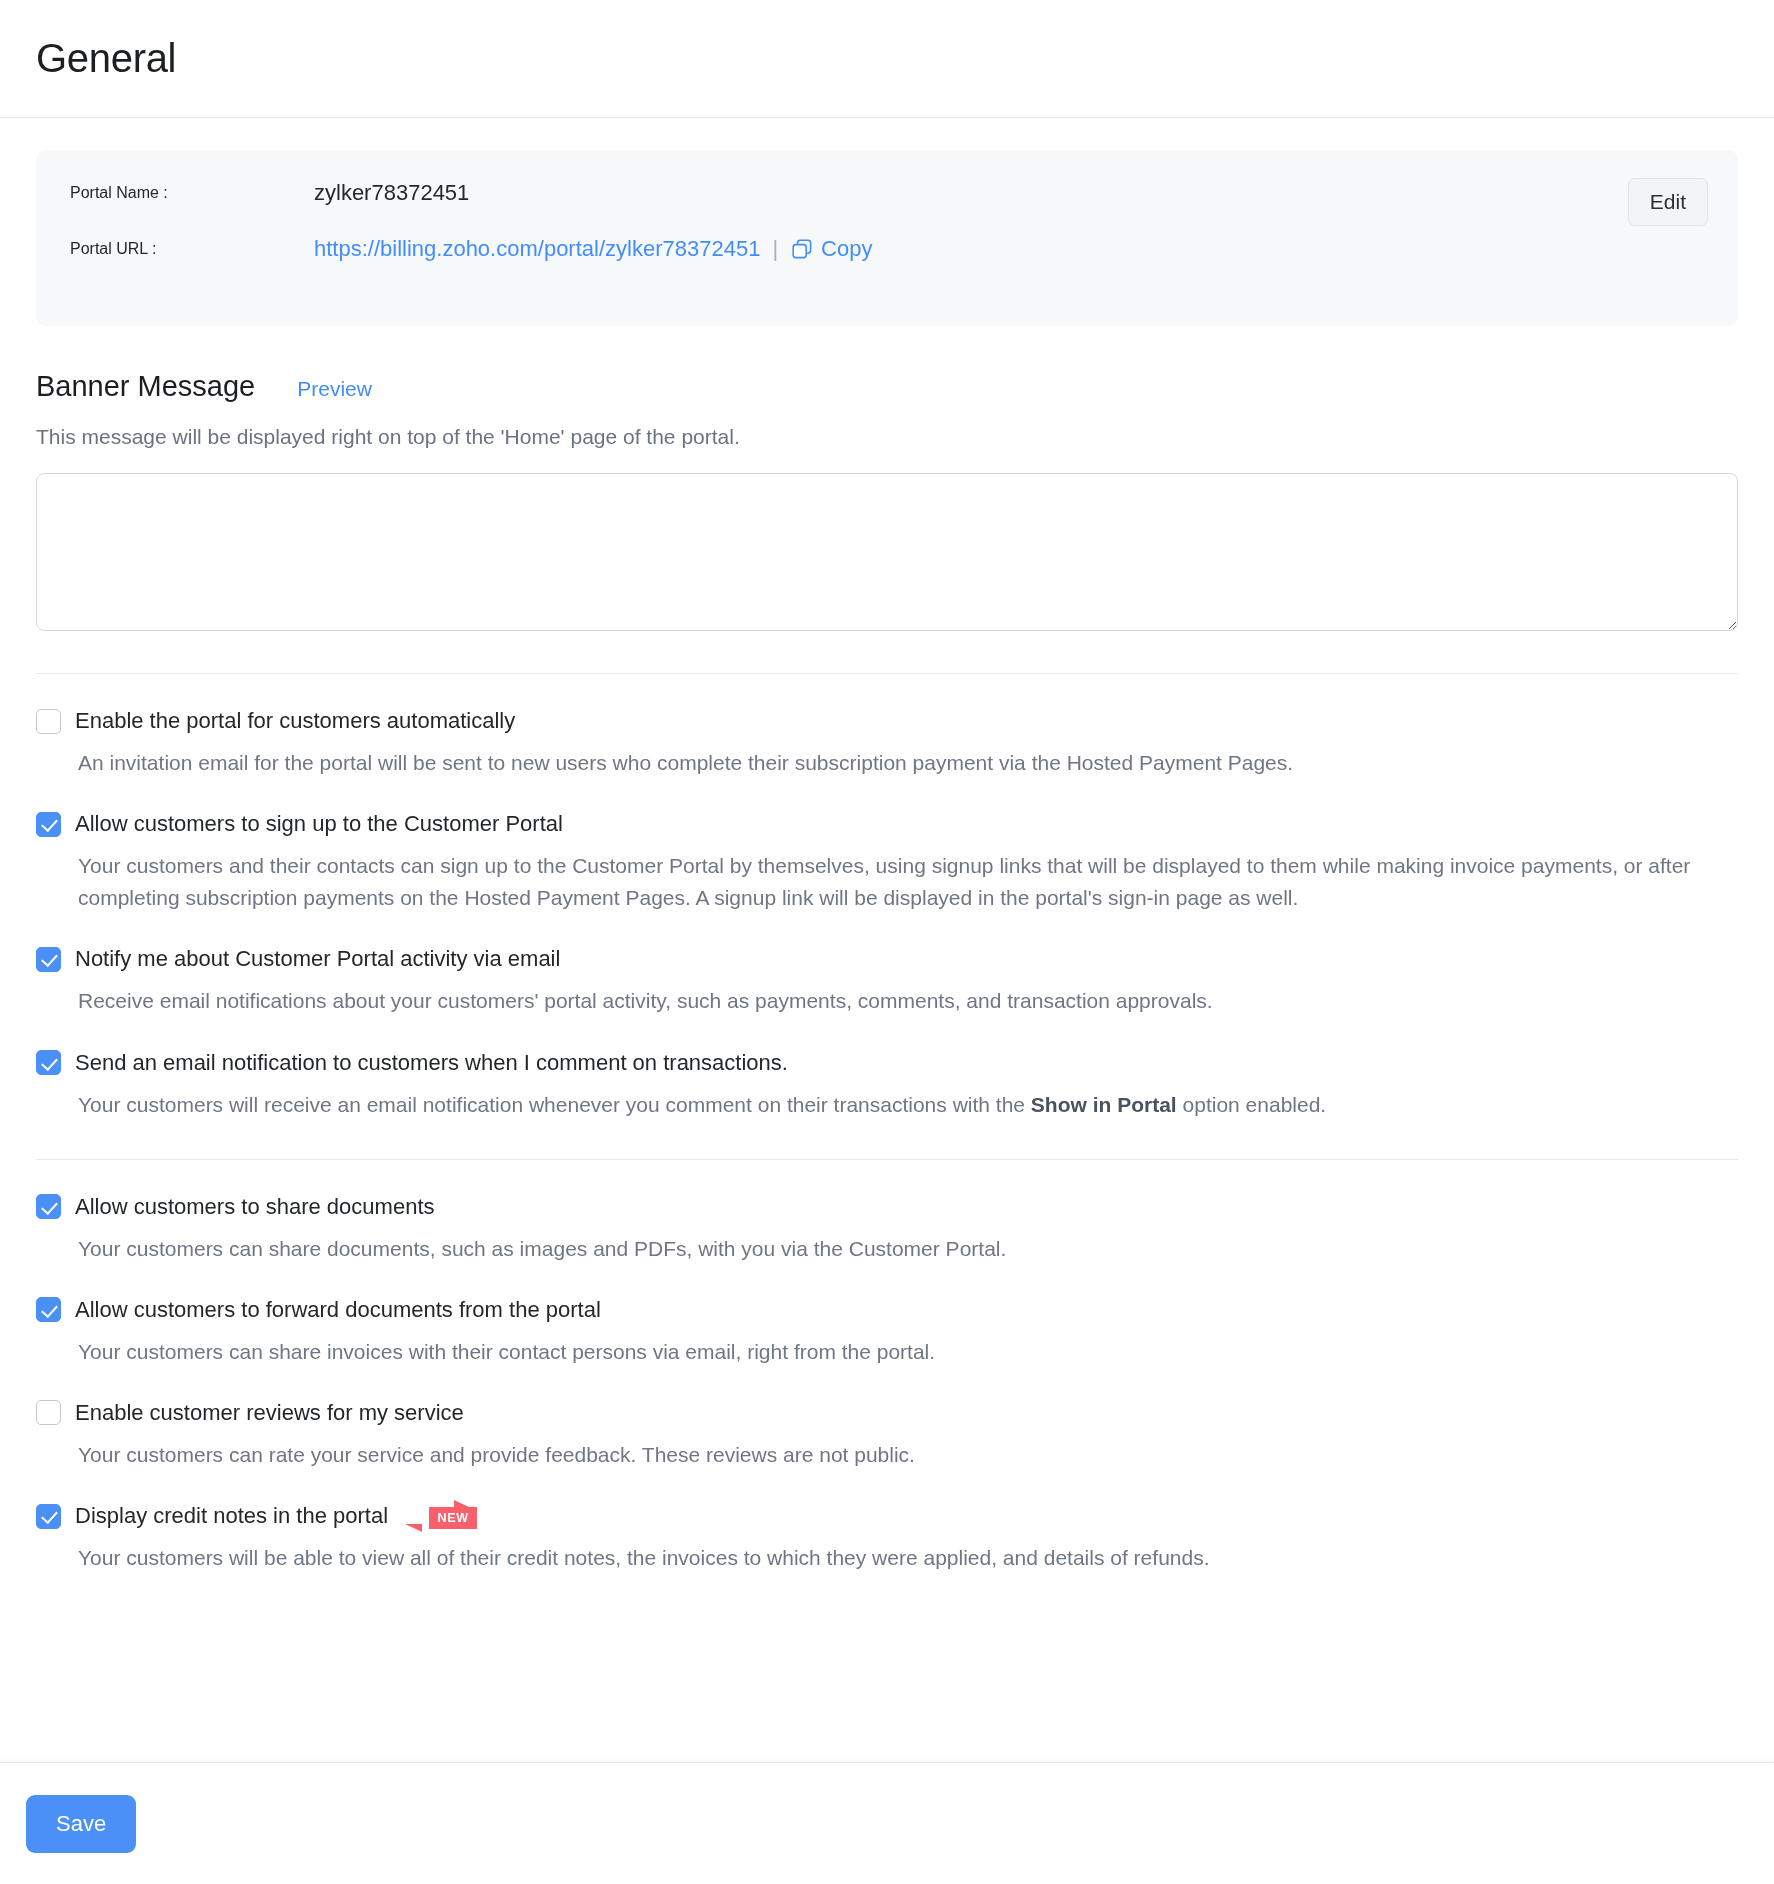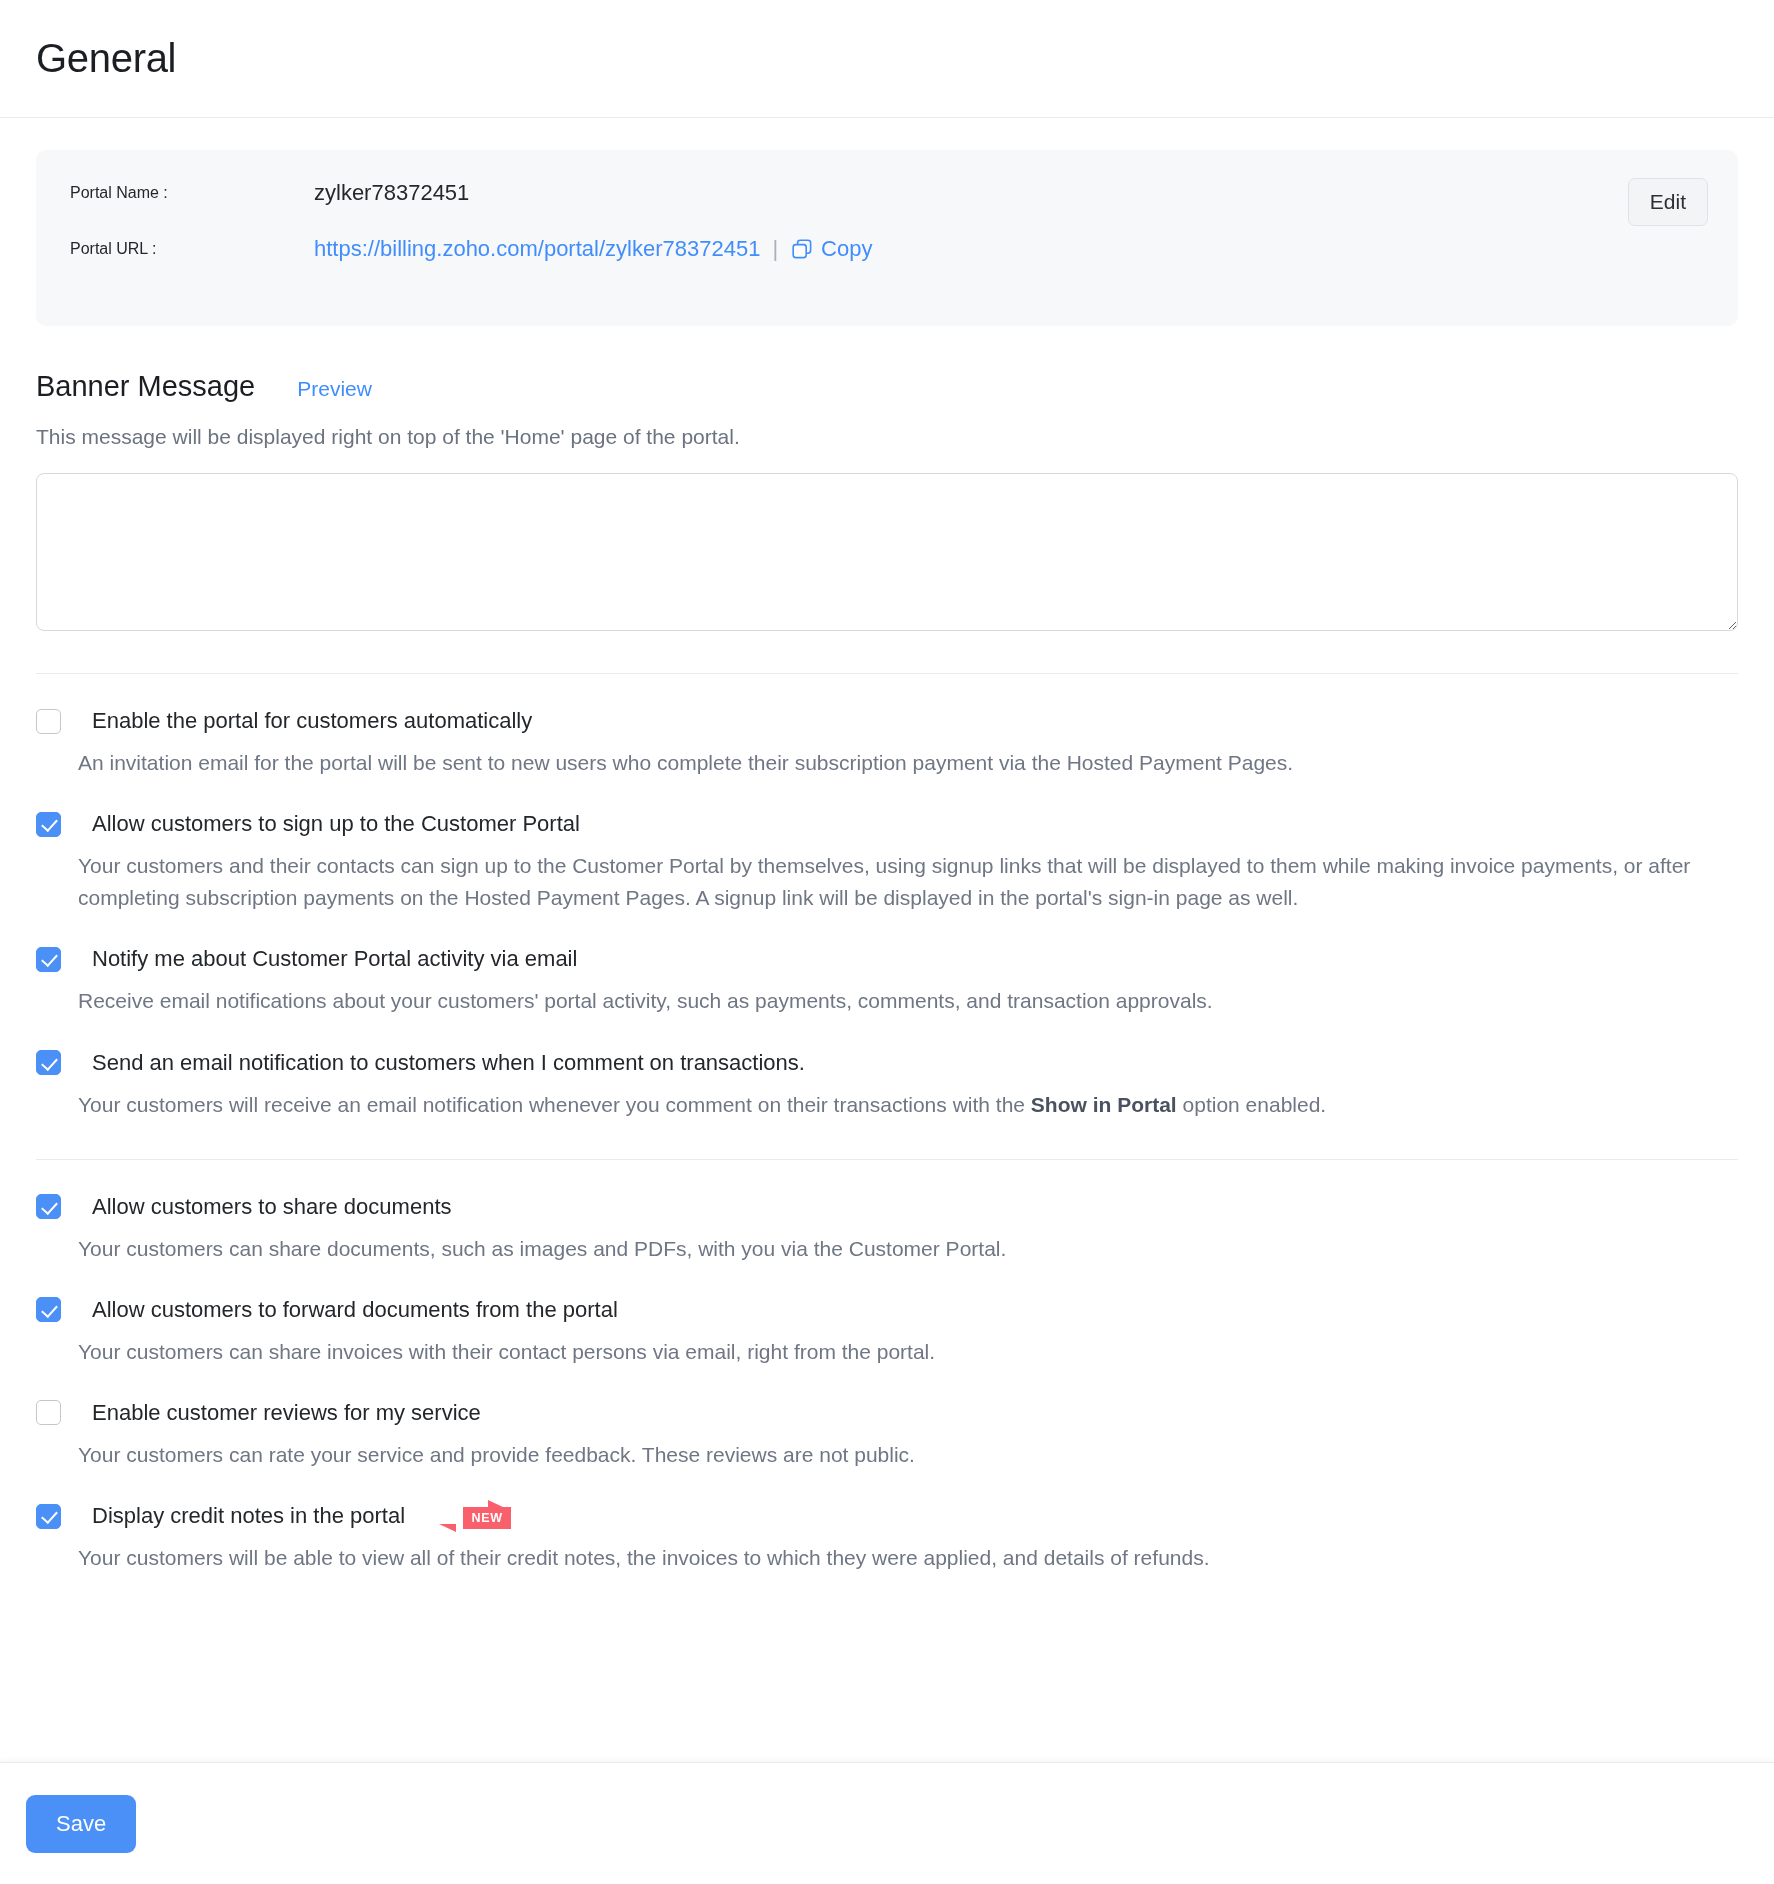--- a/index.html
+++ b/index.html
@@ -146,21 +146,21 @@
 
   
   .option-group { padding-top: 34px; }
   .option {
     margin-bottom: 32px;
   }
   .option:last-child { margin-bottom: 0; }
   .option-head {
     display: flex;
     align-items: center;
-    gap: 31px;
+    gap: 14px;
   }
   .cb {
     width: 25px;
     height: 25px;
     border-radius: 5px;
     flex: 0 0 25px;
     border: 1.6px solid #c3c8ce;
     background: #fff;
     position: relative;
     cursor: pointer;

